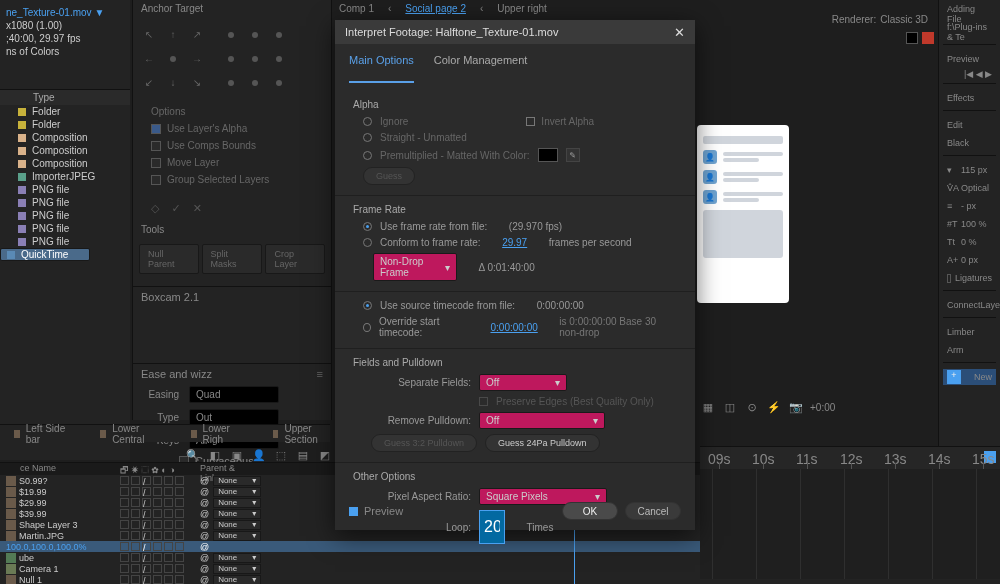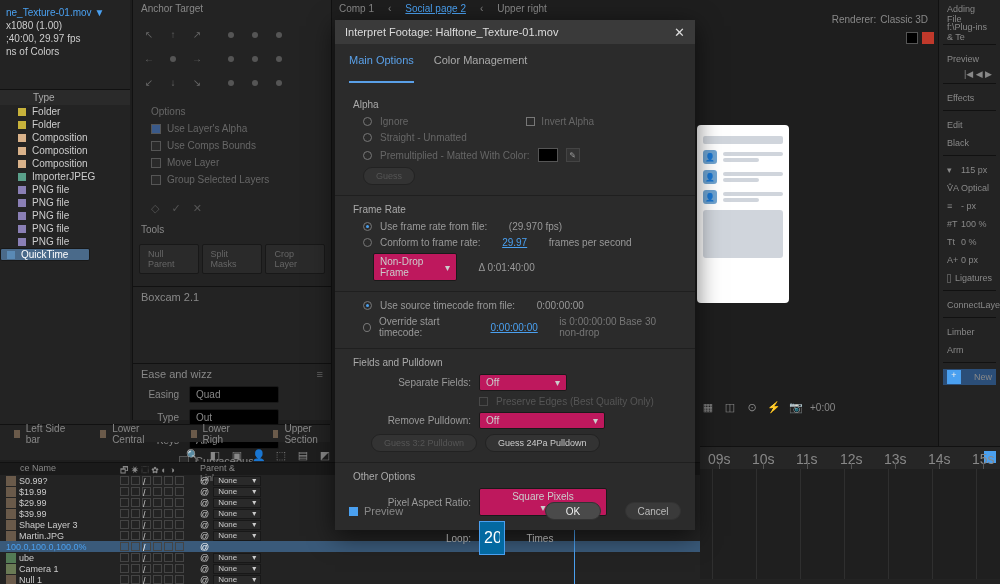--- a/index.html
+++ b/index.html
@@ -112,21 +112,21 @@
 .pick{width:14px;height:14px;border:1px solid #444;background:#333;display:flex;align-items:center;justify-content:center;font-size:8px;}
 .smbtn{background:#333;border:1px solid #222;color:#888;padding:3px 12px;font-size:9px;border-radius:10px;}
 .numbox{width:44px;border:1px solid #4aa0f0;background:#0369a1;color:#fff;padding:7px 4px;font-size:16px;}
 .numlink{color:#4aa0f0;text-decoration:underline;}
 .dd2{background:#be185d;border:1px solid #1a1a1a;color:#ccc;padding:2px 6px;font-size:10px;display:inline-flex;align-items:center;justify-content:space-between;border-radius:2px;}
 .rule{border-top:1px solid #1f1f1f;margin:4px -18px;}
 .fld-row{display:flex;align-items:center;gap:8px;margin:5px 0 5px 10px;}
 .fld-row .llbl{width:108px;text-align:right;color:#999;}
 .dlg-foot{position:absolute;bottom:10px;left:14px;right:14px;display:flex;align-items:center;justify-content:space-between;}
 .dlg-foot .prev{display:flex;align-items:center;gap:6px;}
-.dlg-foot .btns{display:flex;gap:24px;}
+.dlg-foot .btns{display:flex;gap:7px;}
 .dbt{width:56px;height:18px;border-radius:9px;background:#4a4a4a;color:#eee;font-size:10px;display:flex;align-items:center;justify-content:center;border:1px solid #333;}
 .dbt.sec{background:#3a3a3a;color:#bbb;}
 
 .top-right-ctrl{position:absolute;right:64px;top:14px;color:#888;font-size:10px;display:flex;gap:4px;align-items:center;}
 .top-right-ctrl .bb{width:12px;height:12px;border:1px solid #555;background:#232323;}
 .bb.red{background:#c0392b;border-color:#c0392b;}
 </style>
 </head>
 <body>
 
@@ -737,21 +737,21 @@
           <span class="smbtn" style="color:#555;">Guess 3:2 Pulldown</span>
           <span class="smbtn" style="color:#ccc;">Guess 24Pa Pulldown</span>
         </div>
     </div>
     <div class="rule"></div>
 
     <div class="sect">
       <div class="sect-t">Other Options</div>
       <div class="fld-row">
           <span class="llbl">Pixel Aspect Ratio:</span>
-          <span class="dd2" style="width:128px;flex-direction:column;">
+          <span class="dd2" style="width:128px;">
             <span>Square Pixels</span>
             <span>▾</span>
           </span>
         </div>
       <div class="fld-row"><span class="llbl">Loop:</span><input class="numbox" style="width: 26px;" value="20">&nbsp;&nbsp;<span>Times</span></div>
       <div class="fld-row">
           <span class="smbtn" style="color:#555;margin-top:37px;">More Options...</span>
         </div>
     </div>
   </div>

